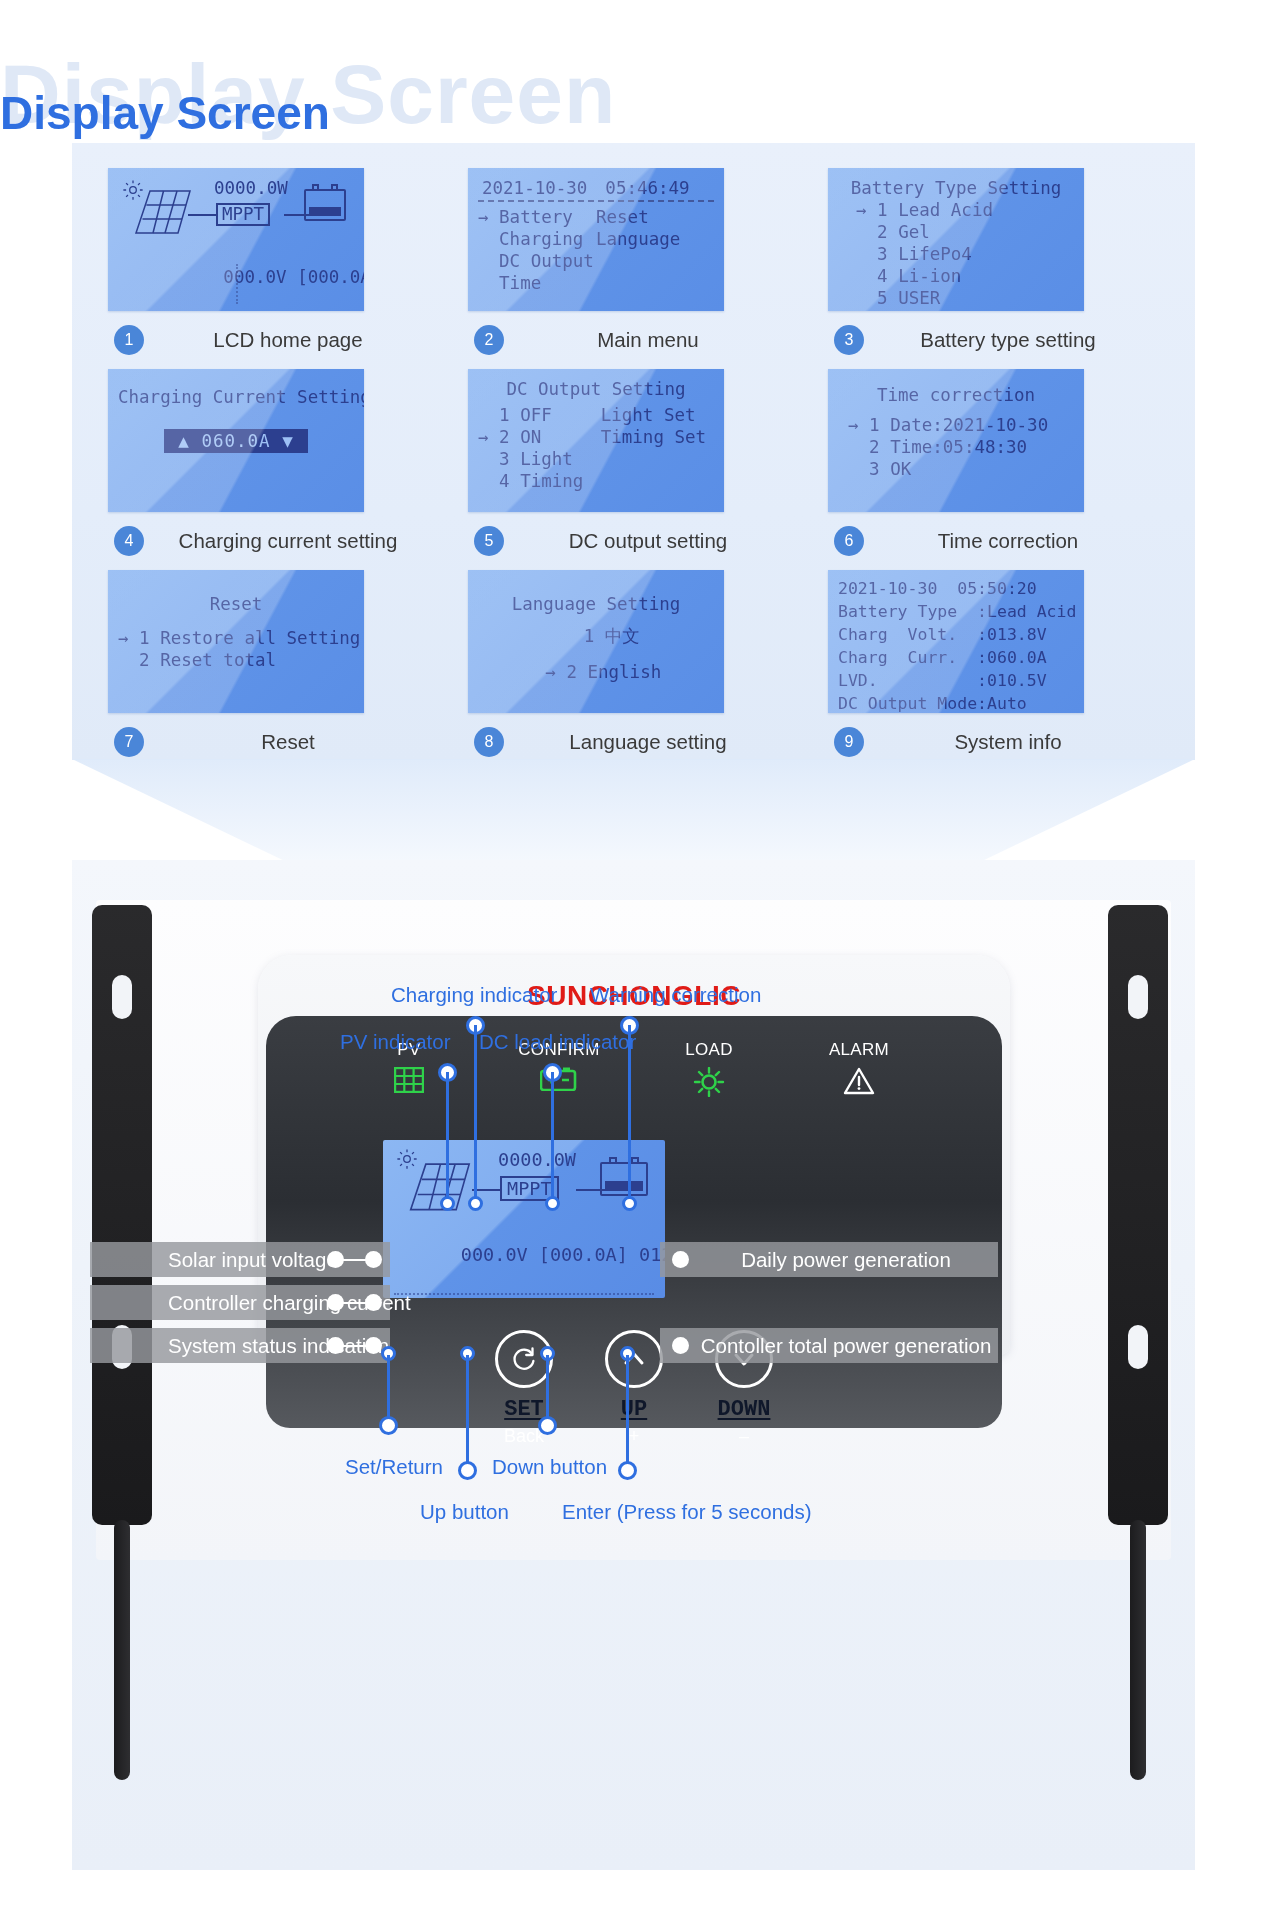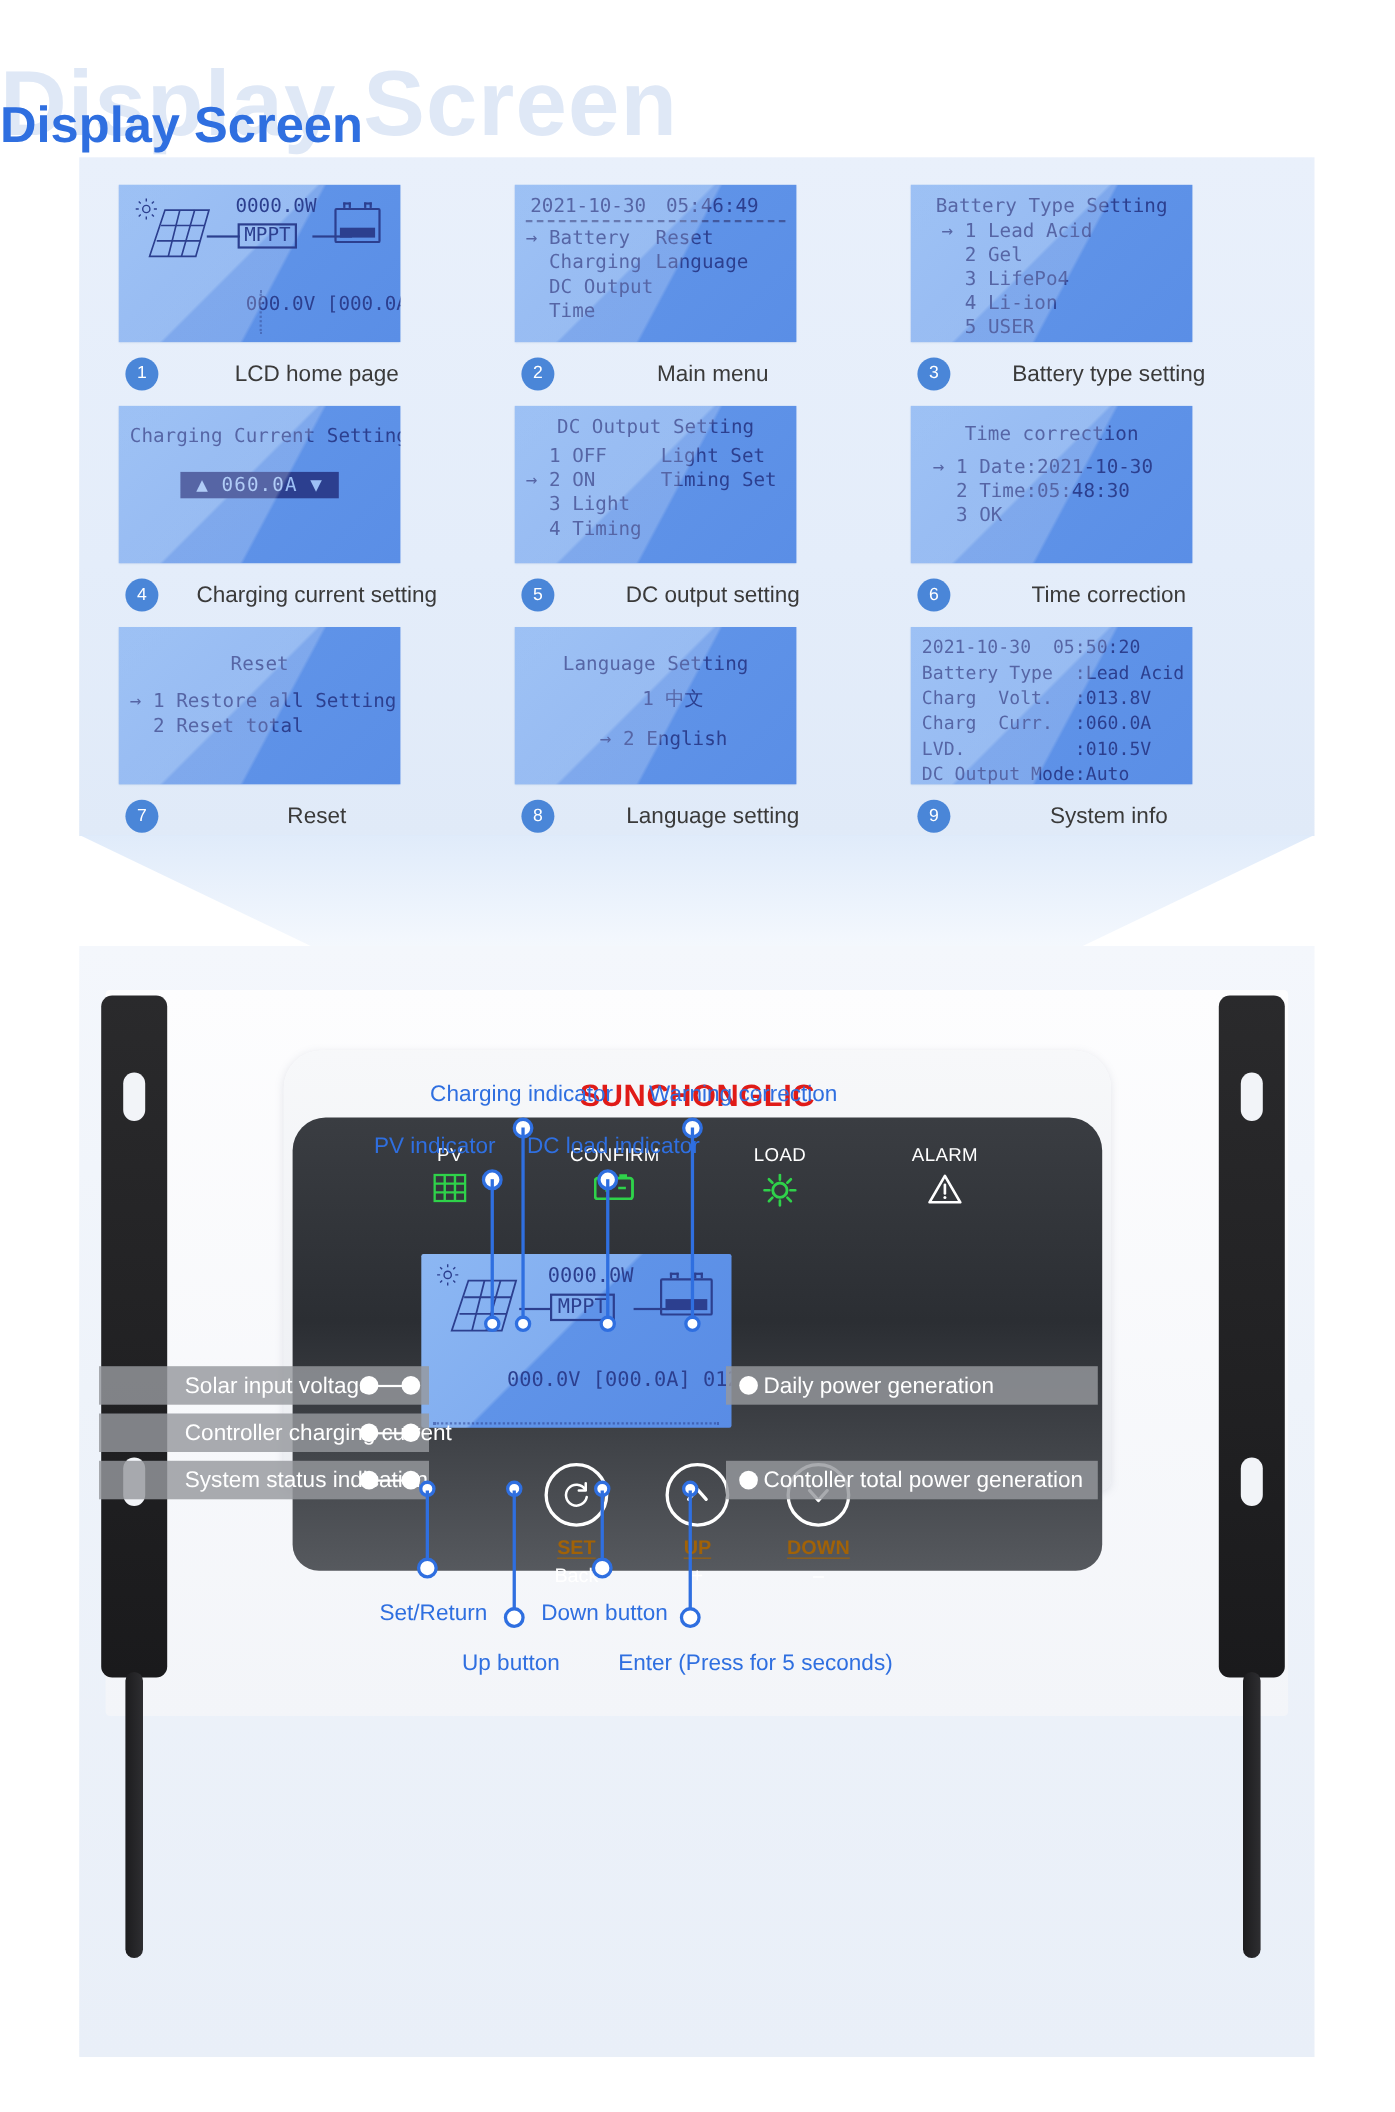--- a/index.html
+++ b/index.html
@@ -187,42 +187,42 @@
     display: flex; justify-content: center; gap: 22px;
   }
   .btn { width: 88px; text-align: center; }
   .btn .circle {
     width: 58px; height: 58px; margin: 0 auto;
     border: 3px solid #ffffff; border-radius: 50%;
     display: flex; align-items: center; justify-content: center;
     color: #ffffff; font-size: 26px;
   }
   .btn .t1 {
-    margin-top: 9px; color: #a16207; font-size: 18px; font-weight: bold;
-    text-decoration: underline; text-underline-offset: 3px;
+    margin-top: 9px; color: #0f172a; font-size: 22px; font-weight: bold;
+    text-decoration: underline; text-underline-offset: 3px; font-family: Liberation Mono, monospace;
   }
   .btn .t2 { margin-top: 4px; color: #fff; font-size: 18px; }
   
   .cl-label {
     position: absolute; color: #2f6fe0; font-size: 20.5px; white-space: nowrap;
   }
   .cl-line { position: absolute; background: #2f6fe0; }
   .cl-dot {
     position: absolute; width: 19px; height: 19px; border-radius: 50%;
     background: #ffffff; border: 3px solid #2f6fe0;
   }
   .cl-dot.small { width: 15px; height: 15px; border-width: 3px; }
   
   .grey-bar {
     position: absolute; background: rgba(150,153,158,0.82);
     display: flex; align-items: center; height: 35px;
   }
   .grey-bar span { color: #ffffff; font-size: 20.5px; white-space: nowrap; }
   .grey-bar.left { justify-content: flex-start; padding-left: 78px; }
-  .grey-bar.right { justify-content: flex-start; padding-left: 34px; }
+  .grey-bar.right { justify-content: center; padding-left: 34px; }
   .gdot {
     position: absolute; width: 17px; height: 17px; border-radius: 50%;
     background: #ffffff; top: 9px;
   }
   .lead {
     position: absolute; height: 2px; background: #ffffff;
   }
 </style>
 </head>
 <body>

